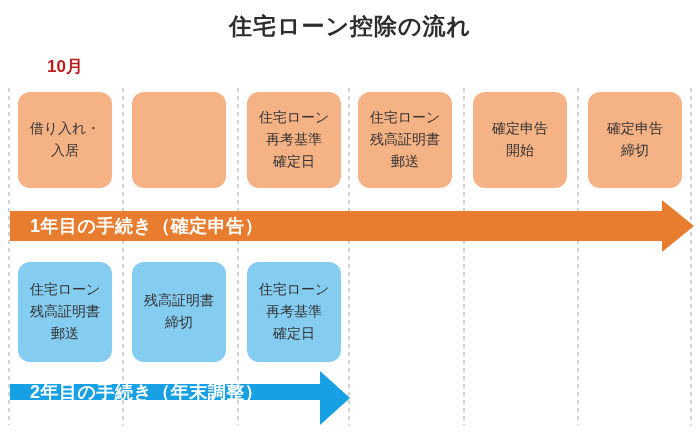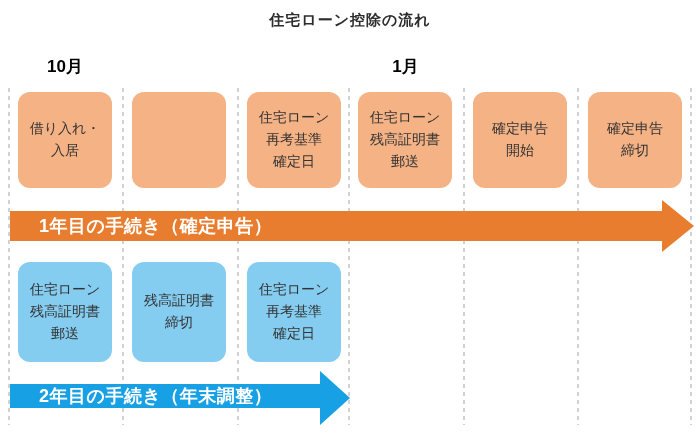--- a/index.html
+++ b/index.html
@@ -14,33 +14,33 @@
     height: 441px;
     background: #ffffff;
     overflow: hidden;
   }
   .title {
     position: absolute;
     left: 0;
     top: 11px;
     width: 700px;
     text-align: center;
-    font-size: 15px;
+    font-size: 23px;
     font-weight: bold;
     color: #2d2d2d;
     letter-spacing: 1px;
   }
   .month-label {
     position: absolute;
     top: 54px;
     height: 26px;
     text-align: center;
     font-size: 17px;
     font-weight: bold;
-    color: #000000;
+    color: #b91c1c;
     line-height: 26px;
   }
   .dashline {
     position: absolute;
     top: 88px;
     height: 337px;
     width: 2px;
     background: repeating-linear-gradient(to bottom, #d2d2d2 0 4px, transparent 4px 8px);
   }
   .box {
@@ -59,26 +59,26 @@
   .box.orange { background: var(--orange-box, #F4B285); top: 92px; height: 96px; }
   .box.blue   { background: var(--blue-box, #85CDF0);  top: 262px; height: 100px; }
   .banner {
     position: absolute;
     left: 10px;
     display: flex;
     align-items: center;
     color: #ffffff;
     font-weight: bold;
     font-size: 18px;
-    padding-left: 29px;
+    padding-left: 20px;
     box-sizing: border-box;
     letter-spacing: 0.5px;
   }
   .banner.orange { top: 211px; height: 30px; width: 652px; background: var(--orange-arrow, #E87D2F); }
-  .banner.blue   { top: 384px; height: 24px; width: 310px; background: var(--blue-arrow, #18A0E4); }
+  .banner.blue   { top: 384px; height: 16px; width: 310px; background: var(--blue-arrow, #18A0E4); }
   .arrowhead {
     position: absolute;
     width: 0;
     height: 0;
   }
   .arrowhead.orange {
     left: 662px;
     top: 200px;
     border-top: 26px solid transparent;
     border-bottom: 26px solid transparent;
@@ -101,21 +101,20 @@
 
   <div class="dashline" style="left:8px"></div>
   <div class="dashline" style="left:122px"></div>
   <div class="dashline" style="left:237px"></div>
   <div class="dashline" style="left:348px"></div>
   <div class="dashline" style="left:463px"></div>
   <div class="dashline" style="left:577px"></div>
   <div class="dashline" style="left:690px"></div>
 
   <div class="month-label" style="left:8px;width:114px">10月</div>
-  <div class="month-label" style="left:348px;width:115px">1月</div>
 
   <div class="box orange" style="left:18px">借り入れ・
 入居</div>
   <div class="box orange" style="left:132px"></div>
   <div class="box orange" style="left:247px">住宅ローン
 再考基準
 確定日</div>
   <div class="box orange" style="left:358px">住宅ローン
 残高証明書
 郵送</div>

